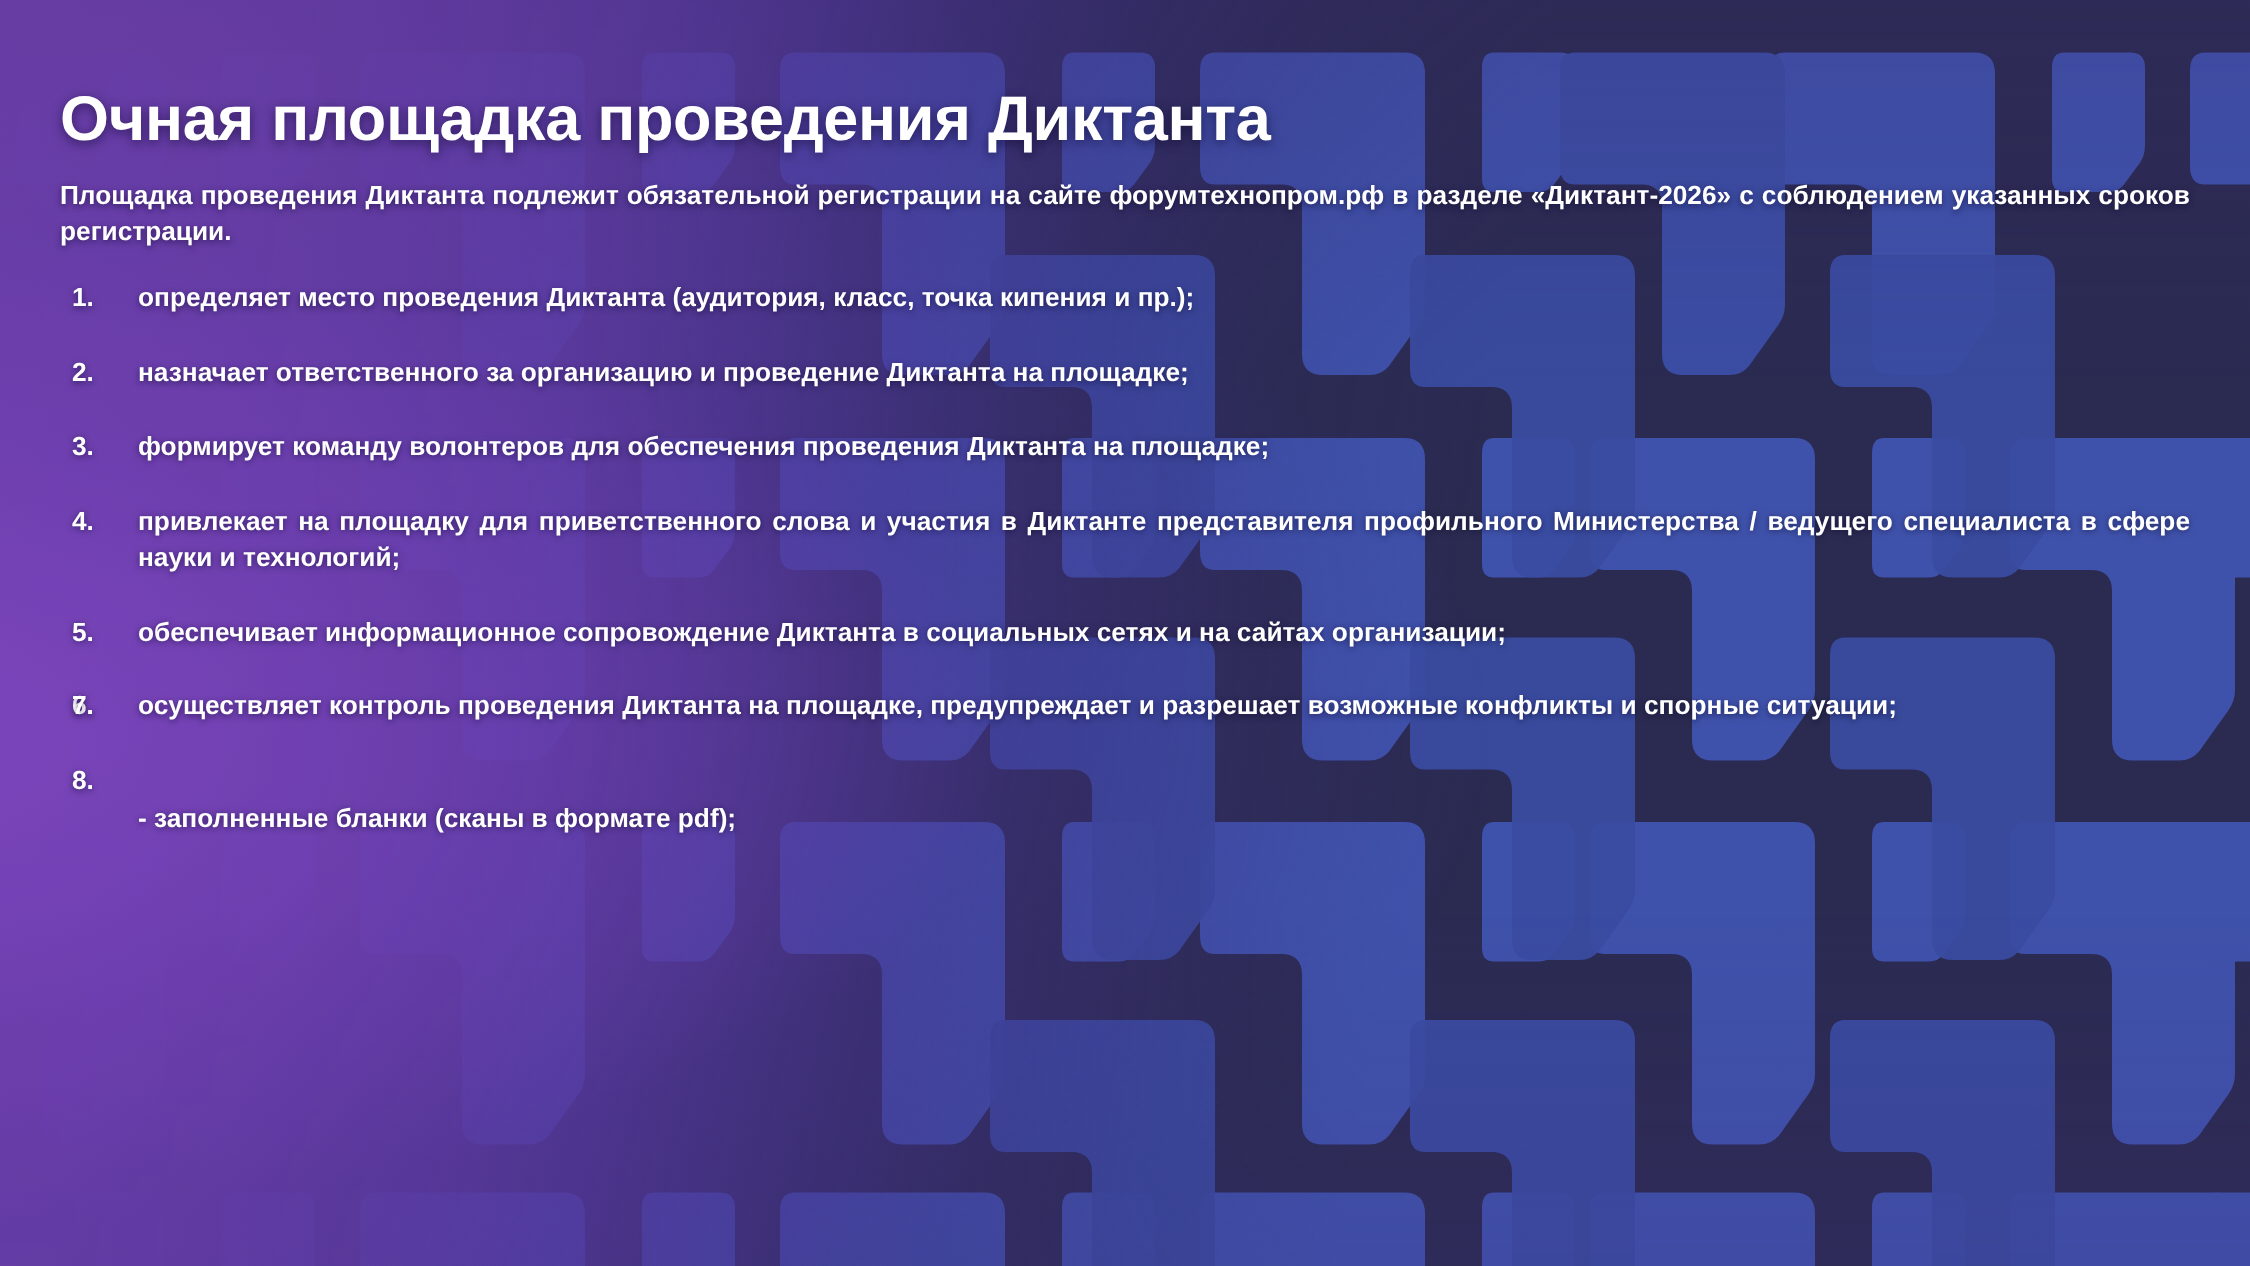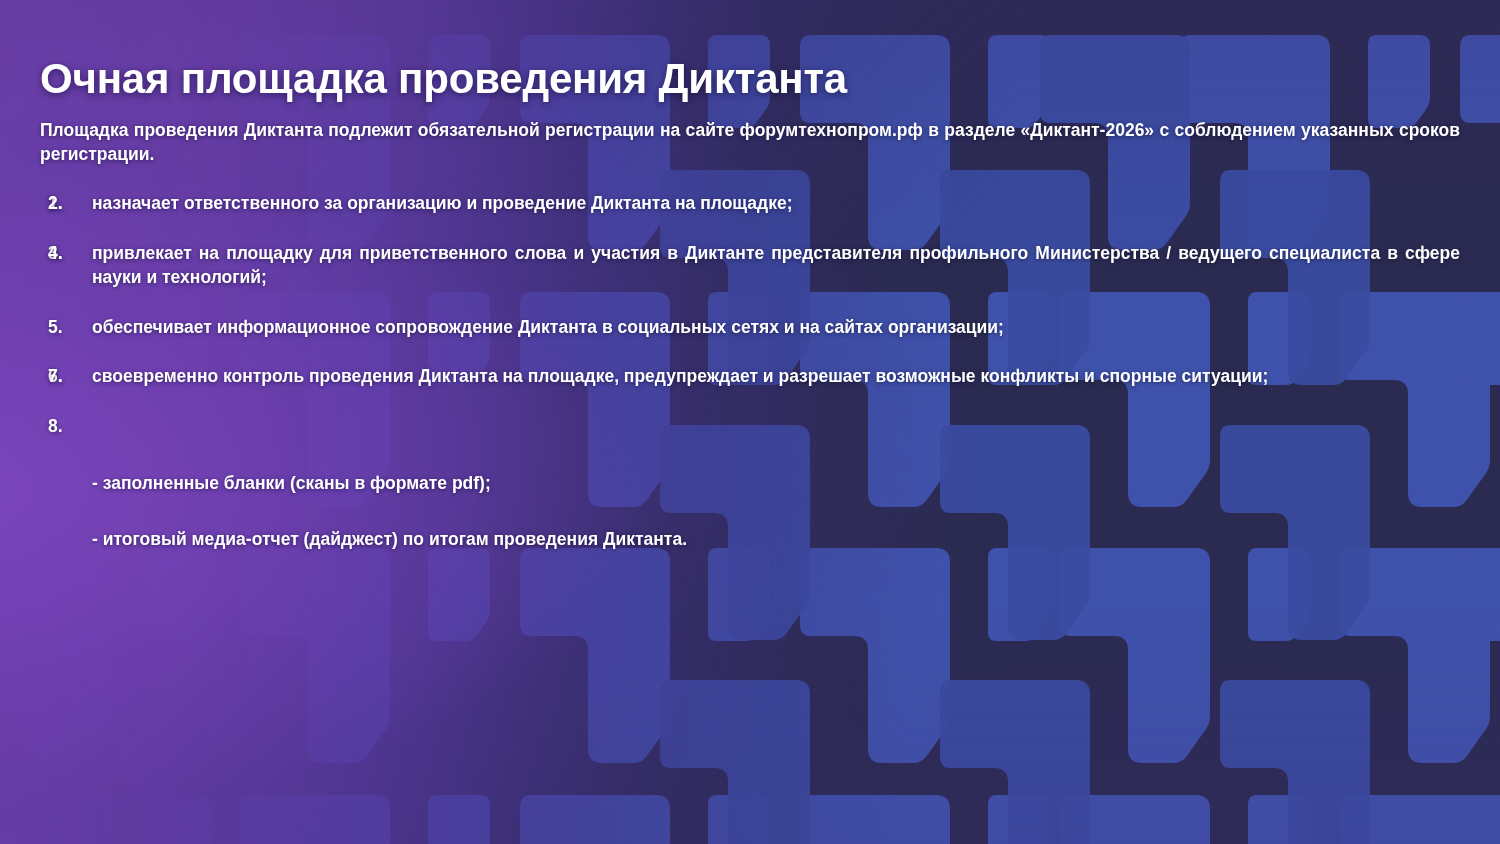--- a/index.html
+++ b/index.html
@@ -133,21 +133,21 @@
   
   ol.numbered > li.item-last { text-align: left; }
   .sub-lines {
     margin-top: 2px;
     margin-left: -52px;
     font-size: 17.5px;
     font-weight: bold;
     line-height: 1.42;
     text-align: left;
   }
-  .sub-lines .sub-line { display: block; white-space: nowrap; margin-top: 32px; }
+  .sub-lines .sub-line { display: block; white-space: nowrap; }
 </style>
 </head>
 <body>
 
 <div class="slide">
 
   <div class="bg-base"></div>
 
   <div class="bg-pattern">
     <svg viewBox="0 0 1500 844" preserveAspectRatio="none" xmlns="http://www.w3.org/2000/svg">
@@ -269,47 +269,48 @@
     <h1 class="slide-title">Очная площадка проведения Диктанта</h1>
 
     <div class="body-block">
 
       <p class="para para-intro">Площадка проведения Диктанта подлежит обязательной регистрации на сайте форумтехнопром.рф в разделе «Диктант-2026» с соблюдением указанных сроков регистрации.</p>
 
 
       <ol class="numbered">
         <li>
           <span class="num">1.</span>
+          <span>определяет место проведения Диктанта (аудитория, класс, точка кипения и пр.);</span>
         </li>
         <li>
           <span class="num">2.</span>
           <span>назначает ответственного за организацию и проведение Диктанта на площадке;</span>
         </li>
         <li>
           <span class="num">3.</span>
+          <span>формирует команду волонтеров для обеспечения проведения Диктанта на площадке;</span>
         </li>
         <li>
           <span class="num">4.</span>
           <span>привлекает на площадку для приветственного слова и участия в Диктанте представителя профильного Министерства / ведущего специалиста в сфере науки и технологий;</span>
         </li>
         <li>
           <span class="num">5.</span>
           <span>обеспечивает информационное сопровождение Диктанта в социальных сетях и на сайтах организации;</span>
         </li>
         <li>
           <span class="num">6.</span>
         </li>
         <li>
           <span class="num">7.</span>
-          <span>своевременно контроль проведения Диктанта на площадке, предупреждает и разрешает возможные конфликты и спорные ситуации;</span>
+          <span>осуществляет контроль проведения Диктанта на площадке, предупреждает и разрешает возможные конфликты и спорные ситуации;</span>
         </li>
         <li class="item-last">
           <span class="num">8.</span>
           <span class="sub-lines">
             <span class="sub-line">- заполненные бланки (сканы в формате pdf);</span>
-            <span class="sub-line">- итоговый медиа-отчет (дайджест) по итогам проведения Диктанта.</span>
           </span>
         </li>
       </ol>
 
     </div>
   </div>
 </div>
 
 </body></html>

